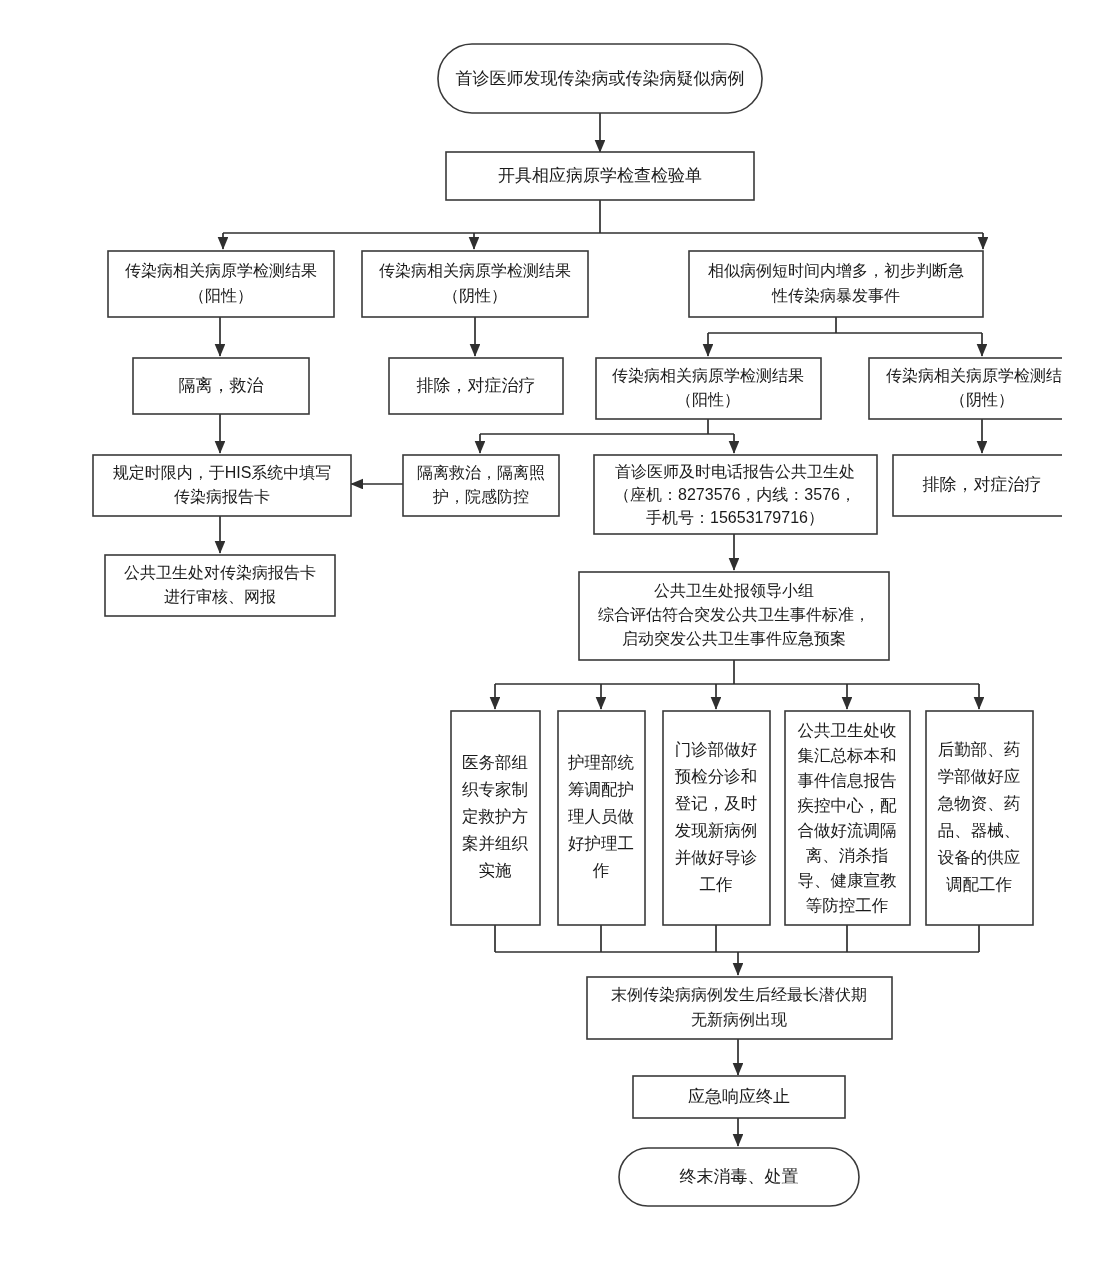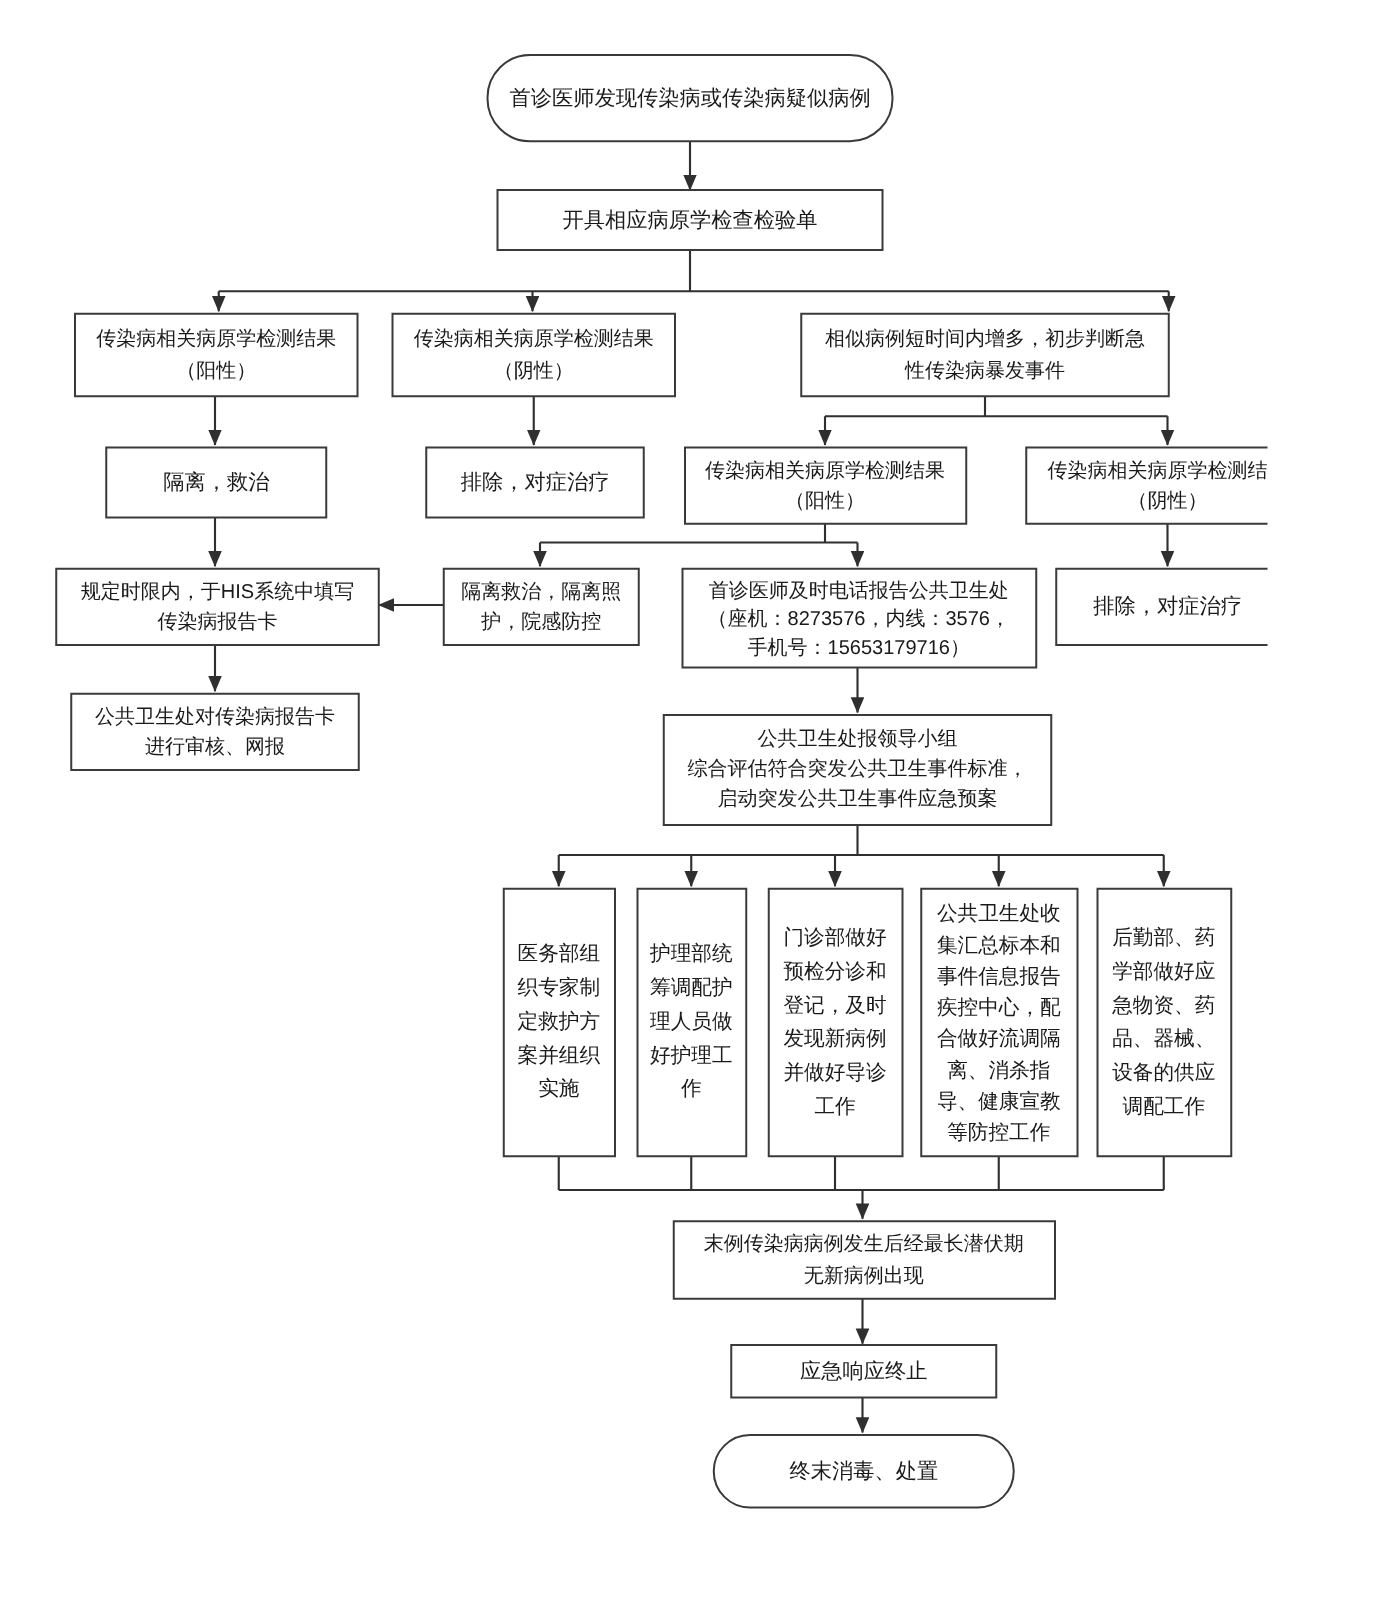--- a/index.html
+++ b/index.html
@@ -9,20 +9,21 @@
   }
   body {
     font-family: "Liberation Sans", "DejaVu Sans", sans-serif;
   }
   #flow-root {
     position: relative;
     width: 1014px;
     height: 1280px;
     background: #ffffff;
     overflow: hidden;
+    margin-left: 48px;
   }
   svg.flow-canvas {
     position: absolute;
     left: 0;
     top: 0;
     width: 1105px;
     height: 1280px;
   }
   .node-rect {
     fill: #ffffff;

